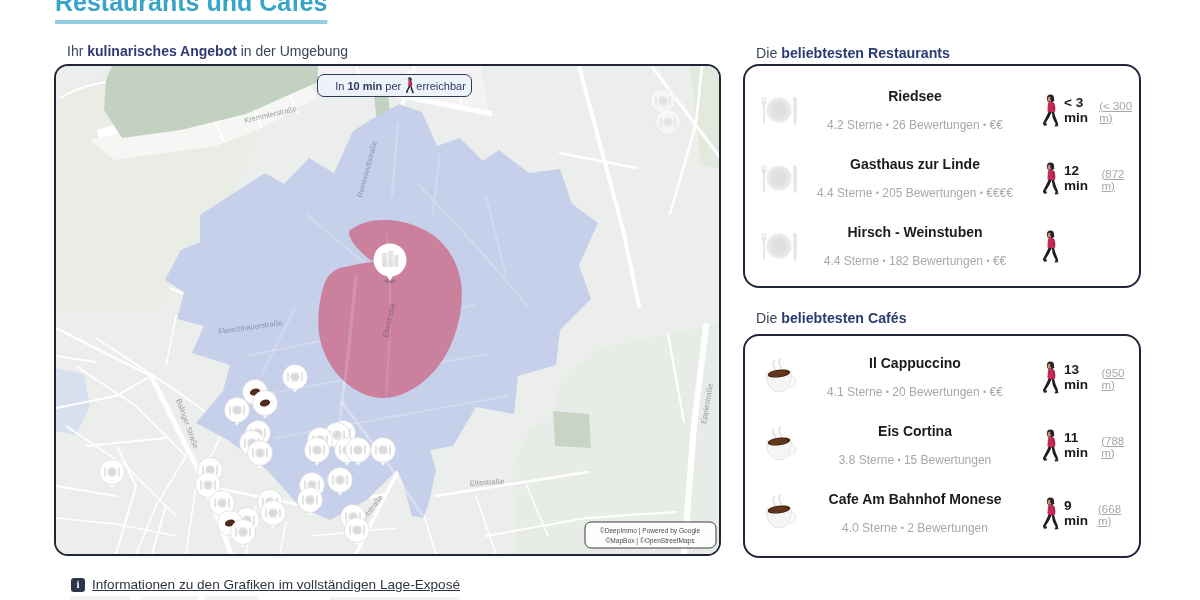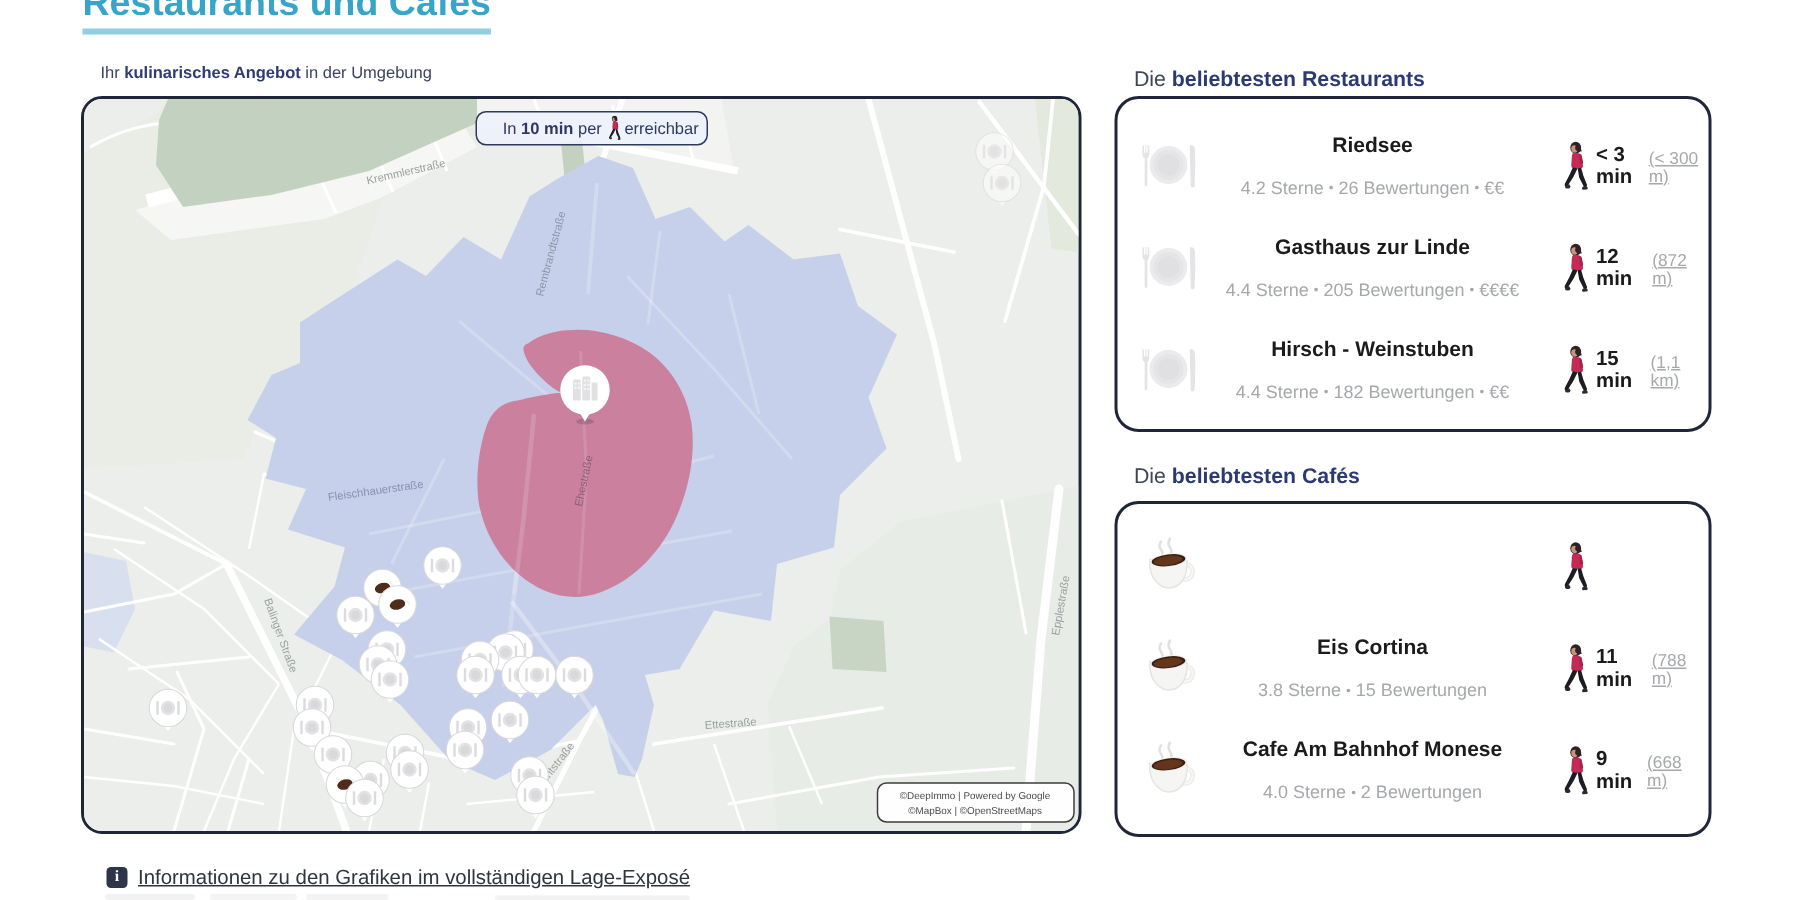--- a/index.html
+++ b/index.html
@@ -2,21 +2,21 @@
 <html><head>
 <meta charset="utf-8">
 <style>
   html,body{margin:0;padding:0;background:#fff;}
   body{width:1200px;height:600px;overflow:hidden;position:relative;
        font-family:"Liberation Sans", sans-serif;}
   .abs{position:absolute;}
   #title{left:55px;top:-10px;font-size:25px;font-weight:bold;color:#36a5c8;
          text-decoration:underline;text-decoration-color:rgba(54,165,200,0.55);
          text-decoration-thickness:4px;text-underline-offset:9px;line-height:1;}
-  #subtitle{left:67px;top:43px;font-size:11px;line-height:1.2;color:#3a445f;}
+  #subtitle{left:67px;top:43px;font-size:14px;line-height:1.2;color:#3a445f;}
   #subtitle b{color:#2e3b74;}
   .hdr{font-size:14.2px;line-height:1.2;color:#3d4757;}
   .hdr b{color:#2b3a72;}
   #hdr1{left:756px;top:45px;}
   #hdr2{left:756px;top:310px;}
   .card{border:2px solid #20263a;border-radius:16px;background:#fff;
         left:743px;width:394px;}
   #card1{top:64px;height:220px;}
   #card2{top:334px;height:220px;}
   .row{position:absolute;left:0;width:394px;height:56px;padding-left:14px;}
@@ -399,24 +399,20 @@
 <ellipse cx="7" cy="4.2" rx="3.4" ry="3.8" fill="#2d2326"></ellipse>
 <path d="M4.2,4.5 q0,2.6 2,2.8 q1.8,0.1 2-2 q0-2.4 -1.8,-2.6 q-2,-0.1 -2.2,1.8Z" fill="#c9937b"></path>
 <path d="M7.2,2 q2.8,0 3,2.6 l0.6,1.8 l-1.4,0.4 q-2.6,-0.4 -2.8,-2.4 Z" fill="#2d2326"></path>
 <path d="M5.6,7.4 l3.4,0.2 q1.6,0.6 1.8,2.4 l0.8,5.6 q0,1.4 -1.6,1.6 l-4.6,-0.2 q-1.4,-0.2 -1.2,-1.8 l0.4,-5.6 q0.2,-1.8 1,-2.2Z" fill="#c32a56"></path>
 <path d="M9.4,8 l1.2,0.6 1,4.6 q0.2,1.2 -0.8,1.4 l-1.2,-0.2Z" fill="#a82148"></path>
 <path d="M5.2,16.6 l3,0.4 -2.6,5.4 -3.6,5.6 q-0.8,1 -1.6,0.4 q-0.8,-0.6 -0.2,-1.6 l2.8,-5.4Z" fill="#1c1c22"></path>
 <path d="M8.2,17 l2.2,-0.2 1.4,5 2.2,5.4 q0.4,1.2 -0.6,1.6 q-1,0.4 -1.6,-0.8 l-2.6,-5.2Z" fill="#1c1c22"></path>
 <path d="M0.2,28.6 l2.6,-1.6 1,1.6 q-0.4,1.2 -1.6,1.2 q-1.6,0.2 -2,-1.2Z" fill="#2a2a30"></path>
 <path d="M12.6,28 l1.6,0.6 q0.8,1.4 -0.4,1.8 l-2.4,0.2 q-0.8,-0.6 -0.2,-1.8Z" fill="#2a2a30"></path>
 </svg></div>
-      <div class="tim">
-        <div class="t1">15 min</div>
-        <div class="t2">(1,1 km)</div>
-      </div>
     </div>
   </div>
 
   <div class="abs hdr" id="hdr2">Die <b>beliebtesten Cafés</b></div>
   <div class="abs card" id="card2">
     <div class="row" style="top:13px;">
       <div class="icn">
         <svg width="36" height="38" viewBox="0 0 36 38">
 <g fill="none" stroke="#e3e1df" stroke-width="1.7" stroke-linecap="round">
  <path d="M13,3 q-2,3 0,5.5 q2,2.5 0,5"></path>
@@ -424,31 +420,39 @@
 </g>
 <path d="M28,18 q7,0.5 6,6 q-1,5.5 -8,4" fill="none" stroke="#ececea" stroke-width="3"></path>
 <path d="M28,18 q7,0.5 6,6 q-1,5.5 -8,4" fill="none" stroke="#f8f8f7" stroke-width="1.2"></path>
 <path d="M5.5,15 Q5,25 10,30 Q14,34 18,34 Q24,34 27.5,29 Q30.5,24 30.5,16 Z" fill="#f5f5f3"></path>
 <path d="M5.5,15 Q5,25 10,30 Q14,34 18,34 Q24,34 27.5,29 Q30.5,24 30.5,16 Z" fill="none" stroke="#e7e5e2" stroke-width="1"></path>
 <ellipse cx="18" cy="15.5" rx="12.5" ry="4.6" fill="#f1f0ee" transform="rotate(-7 18 15.5)"></ellipse>
 <ellipse cx="18" cy="15.5" rx="11.3" ry="3.9" fill="#381f10" transform="rotate(-7 18 15.5)"></ellipse>
 <ellipse cx="17.7" cy="15.7" rx="9.6" ry="3.1" fill="#63351b" transform="rotate(-7 17.7 15.7)"></ellipse>
 </svg>
       </div>
+      <div class="mid">
+        <div class="nm">Il Cappuccino</div>
+        <div class="sub">4.1 Sterne <span class="dot">•</span> 20 Bewertungen <span class="dot">•</span> €€</div>
+      </div>
       <div class="wlk"><svg width="16" height="33" viewBox="0 0 15 31">
 <ellipse cx="7" cy="4.2" rx="3.4" ry="3.8" fill="#2d2326"></ellipse>
 <path d="M4.2,4.5 q0,2.6 2,2.8 q1.8,0.1 2-2 q0-2.4 -1.8,-2.6 q-2,-0.1 -2.2,1.8Z" fill="#c9937b"></path>
 <path d="M7.2,2 q2.8,0 3,2.6 l0.6,1.8 l-1.4,0.4 q-2.6,-0.4 -2.8,-2.4 Z" fill="#2d2326"></path>
 <path d="M5.6,7.4 l3.4,0.2 q1.6,0.6 1.8,2.4 l0.8,5.6 q0,1.4 -1.6,1.6 l-4.6,-0.2 q-1.4,-0.2 -1.2,-1.8 l0.4,-5.6 q0.2,-1.8 1,-2.2Z" fill="#c32a56"></path>
 <path d="M9.4,8 l1.2,0.6 1,4.6 q0.2,1.2 -0.8,1.4 l-1.2,-0.2Z" fill="#a82148"></path>
 <path d="M5.2,16.6 l3,0.4 -2.6,5.4 -3.6,5.6 q-0.8,1 -1.6,0.4 q-0.8,-0.6 -0.2,-1.6 l2.8,-5.4Z" fill="#1c1c22"></path>
 <path d="M8.2,17 l2.2,-0.2 1.4,5 2.2,5.4 q0.4,1.2 -0.6,1.6 q-1,0.4 -1.6,-0.8 l-2.6,-5.2Z" fill="#1c1c22"></path>
 <path d="M0.2,28.6 l2.6,-1.6 1,1.6 q-0.4,1.2 -1.6,1.2 q-1.6,0.2 -2,-1.2Z" fill="#2a2a30"></path>
 <path d="M12.6,28 l1.6,0.6 q0.8,1.4 -0.4,1.8 l-2.4,0.2 q-0.8,-0.6 -0.2,-1.8Z" fill="#2a2a30"></path>
 </svg></div>
+      <div class="tim">
+        <div class="t1">13 min</div>
+        <div class="t2">(950 m)</div>
+      </div>
     </div>
     <div class="row" style="top:81px;">
       <div class="icn">
         <svg width="36" height="38" viewBox="0 0 36 38">
 <g fill="none" stroke="#e3e1df" stroke-width="1.7" stroke-linecap="round">
  <path d="M13,3 q-2,3 0,5.5 q2,2.5 0,5"></path>
  <path d="M19,1 q-2,3.5 0,6 q2,2.5 0,5.5"></path>
 </g>
 <path d="M28,18 q7,0.5 6,6 q-1,5.5 -8,4" fill="none" stroke="#ececea" stroke-width="3"></path>
 <path d="M28,18 q7,0.5 6,6 q-1,5.5 -8,4" fill="none" stroke="#f8f8f7" stroke-width="1.2"></path>

